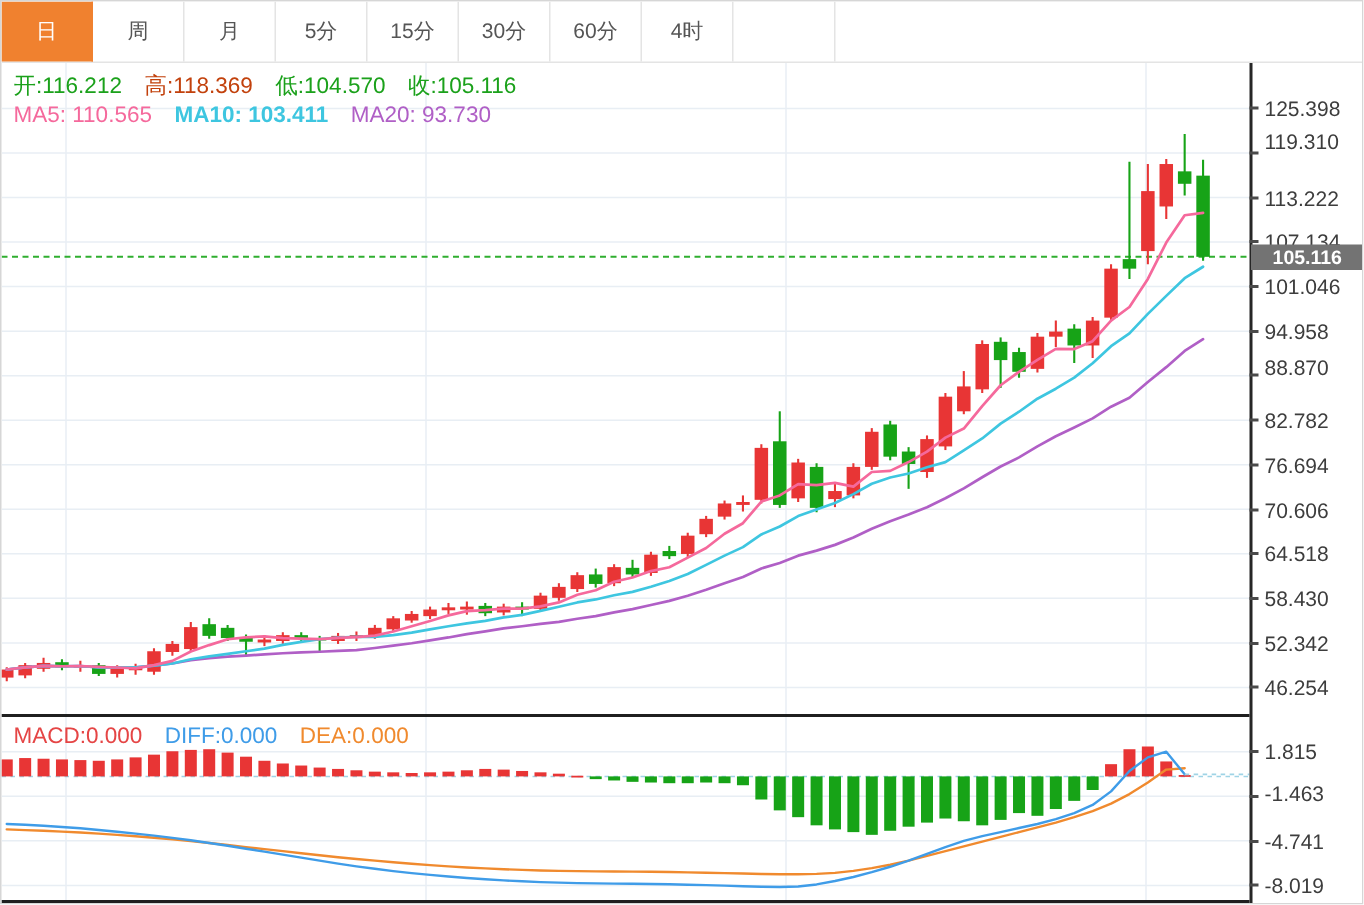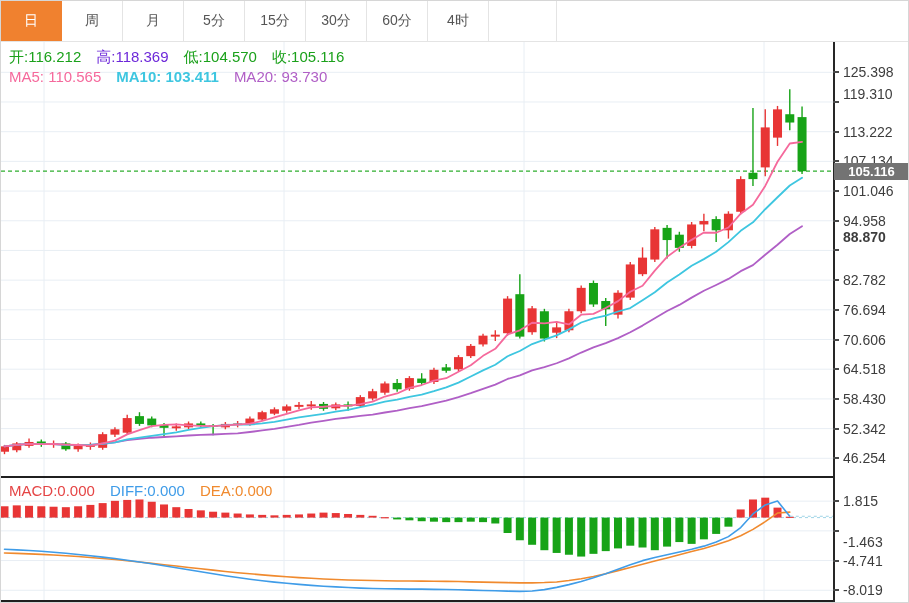--- a/index.html
+++ b/index.html
@@ -273,21 +273,21 @@
       <rect x="760.24" y="496.668" width="8" height="19.932000000000016" fill="#e83535"></rect>
       <rect x="772.51" y="506.634" width="8" height="9.966000000000008" fill="#e83535"></rect>
       <rect x="784.78" y="515.6940000000001" width="8" height="1.2" fill="#e83535"></rect>
       <polyline points="3.5,551.934 15.77,552.3870000000001 28.04,552.84 40.31,553.3836 52.58,554.0178000000001 64.85,554.7426 77.12,555.558 89.39,556.464 101.66,557.4606 113.92999999999999,558.5478 126.19999999999999,559.7256 138.47,560.994 150.74,562.3530000000001 163.01,563.712 175.28,565.071 187.54999999999998,566.4300000000001 199.82,567.789 212.09,569.148 224.35999999999999,570.5070000000001 236.63,571.6848 248.89999999999998,572.772 261.17,573.8592 273.44,574.8558 285.71,575.7618 297.98,576.5772000000001 310.25,577.302 322.52,577.9362 334.78999999999996,578.4798000000001 347.06,578.9328 359.33,579.2952 371.59999999999997,579.567 383.87,579.7482 396.14,579.9294 408.40999999999997,580.02 420.68,580.1106 432.95,580.2012 445.21999999999997,580.3824000000001 457.49,580.5636000000001 469.76,580.8354 482.03,581.1072 494.29999999999995,581.379 506.57,581.6508 518.84,581.832 531.11,581.832 543.38,581.5602 555.65,580.926 567.92,579.567 580.1899999999999,577.755 592.46,575.49 604.73,572.772 617,569.601 629.27,566.4300000000001 641.54,563.259 653.81,560.088 666.0799999999999,556.917 678.35,553.746 690.62,550.575 702.89,547.404 715.16,543.78 727.43,539.703 739.6999999999999,534.72 751.97,528.378 764.24,520.677 776.51,512.07 788.78,511.16400000000004" fill="none" stroke="#f08a2e" stroke-width="1.6" stroke-linejoin="round" stroke-linecap="round"></polyline>
       <polyline points="3.5,548.3100000000001 15.77,548.8536 28.04,549.4878 40.31,550.3032000000001 52.58,551.2092 64.85,552.2964000000001 77.12,553.4742 89.39,554.7426 101.66,556.1016000000001 113.92999999999999,557.5512 126.19999999999999,559.182 138.47,560.994 150.74,562.806 163.01,564.7992 175.28,566.7924 187.54999999999998,568.7856 199.82,570.7788 212.09,572.772 224.35999999999999,574.7652 236.63,576.5772000000001 248.89999999999998,578.2080000000001 261.17,579.7482 273.44,581.1072 285.71,582.2850000000001 297.98,583.3722 310.25,584.3688000000001 322.52,585.1842 334.78999999999996,585.909 347.06,586.5432000000001 359.33,587.0868 371.59999999999997,587.4492 383.87,587.721 396.14,587.9022 408.40999999999997,588.0834 420.68,588.174 432.95,588.3552 445.21999999999997,588.5364000000001 457.49,588.8082 469.76,589.08 482.03,589.4424 494.29999999999995,589.8048 506.57,590.1672 518.84,590.3484000000001 531.11,589.986 543.38,588.6270000000001 555.65,586.3620000000001 567.92,583.644 580.1899999999999,580.4730000000001 592.46,576.849 604.73,572.772 617,568.2420000000001 629.27,563.712 641.54,559.635 653.81,556.464 666.0799999999999,553.746 678.35,551.028 690.62,548.3100000000001 702.89,545.139 715.16,541.062 727.43,535.626 739.6999999999999,526.566 751.97,512.976 764.24,503.916 776.51,500.11080000000004 788.78,515.241" fill="none" stroke="#3f9ce8" stroke-width="1.6" stroke-linejoin="round" stroke-linecap="round"></polyline>
       <line x1="788.78" x2="832" y1="515.241" y2="515.241" stroke="#9fd4e6" stroke-width="1.2" stroke-dasharray="3 3"></line>
     </svg>
 
   <div class="legend" id="legend-ohlc">
       <span style="color: rgb(27, 161, 27);">开:116.212</span>
-      <span style="color: #6d28d9;">高:118.369</span>
+      <span style="color: #c2410c;">高:118.369</span>
       <span style="color: rgb(27, 161, 27);">低:104.570</span>
       <span style="color: rgb(27, 161, 27);">收:105.116</span>
     </div>
   <div class="legend" id="legend-ma">
       <span style="color: rgb(245, 105, 156);">MA5: 110.565</span>
       <span style="color: rgb(62, 198, 224); font-weight: bold;">MA10: 103.411</span>
       <span style="color: rgb(176, 95, 198);">MA20: 93.730</span>
     </div>
   <div class="legend" id="legend-macd">
       <span style="color: rgb(229, 69, 69);">MACD:0.000</span>
@@ -306,39 +306,39 @@
       <div class="axis-label" style="top: 85px;">119.310</div>
       <div class="tick" style="top: 129.682px;"></div>
       <div class="axis-label" style="top: 122.682px; text-align: right;">113.222</div>
       <div class="tick" style="top: 159.374px;"></div>
       <div class="axis-label" style="top: 152.374px;">107.134</div>
       <div class="tick" style="top: 189.065px;"></div>
       <div class="axis-label" style="top: 182.065px;">101.046</div>
       <div class="tick" style="top: 218.756px;"></div>
       <div class="axis-label" style="top: 211.756px;">94.958</div>
       <div class="tick" style="top: 248.447px;"></div>
-      <div class="axis-label" style="top: 228px; font-weight: bold;">88.870</div>
+      <div class="axis-label" style="top: 236px;">88.870</div>
       <div class="tick" style="top: 278.138px;"></div>
       <div class="axis-label" style="top: 271.138px;">82.782</div>
       <div class="tick" style="top: 307.829px;"></div>
       <div class="axis-label" style="top: 300.829px;">76.694</div>
       <div class="tick" style="top: 337.521px;"></div>
       <div class="axis-label" style="top: 330.521px;">70.606</div>
       <div class="tick" style="top: 367.212px;"></div>
       <div class="axis-label" style="top: 360.212px;">64.518</div>
       <div class="tick" style="top: 396.903px;"></div>
       <div class="axis-label" style="top: 389.903px;">58.430</div>
       <div class="tick" style="top: 426.594px;"></div>
       <div class="axis-label" style="top: 419.594px;">52.342</div>
       <div class="tick" style="top: 456.285px;"></div>
       <div class="axis-label" style="top: 449.285px;">46.254</div>
       <div class="tick" style="top: 499.156px;"></div>
       <div class="axis-label" style="top: 492.156px;">1.815</div>
       <div class="tick" style="top: 528.855px;"></div>
-      <div class="axis-label" style="top: 533px;">-1.463</div>
+      <div class="axis-label" style="top: 520px;">-1.463</div>
       <div class="tick" style="top: 558.553px;"></div>
       <div class="axis-label" style="top: 551.553px;">-4.741</div>
       <div class="tick" style="top: 588.252px;"></div>
       <div class="axis-label" style="top: 581.252px;">-8.019</div>
     </div>
 
   <div class="price-tag" id="price-tag" style="top: 161.715px; background: #737373; color: rgb(255, 255, 255);">105.116</div>
 </div>
 
 </body></html>

